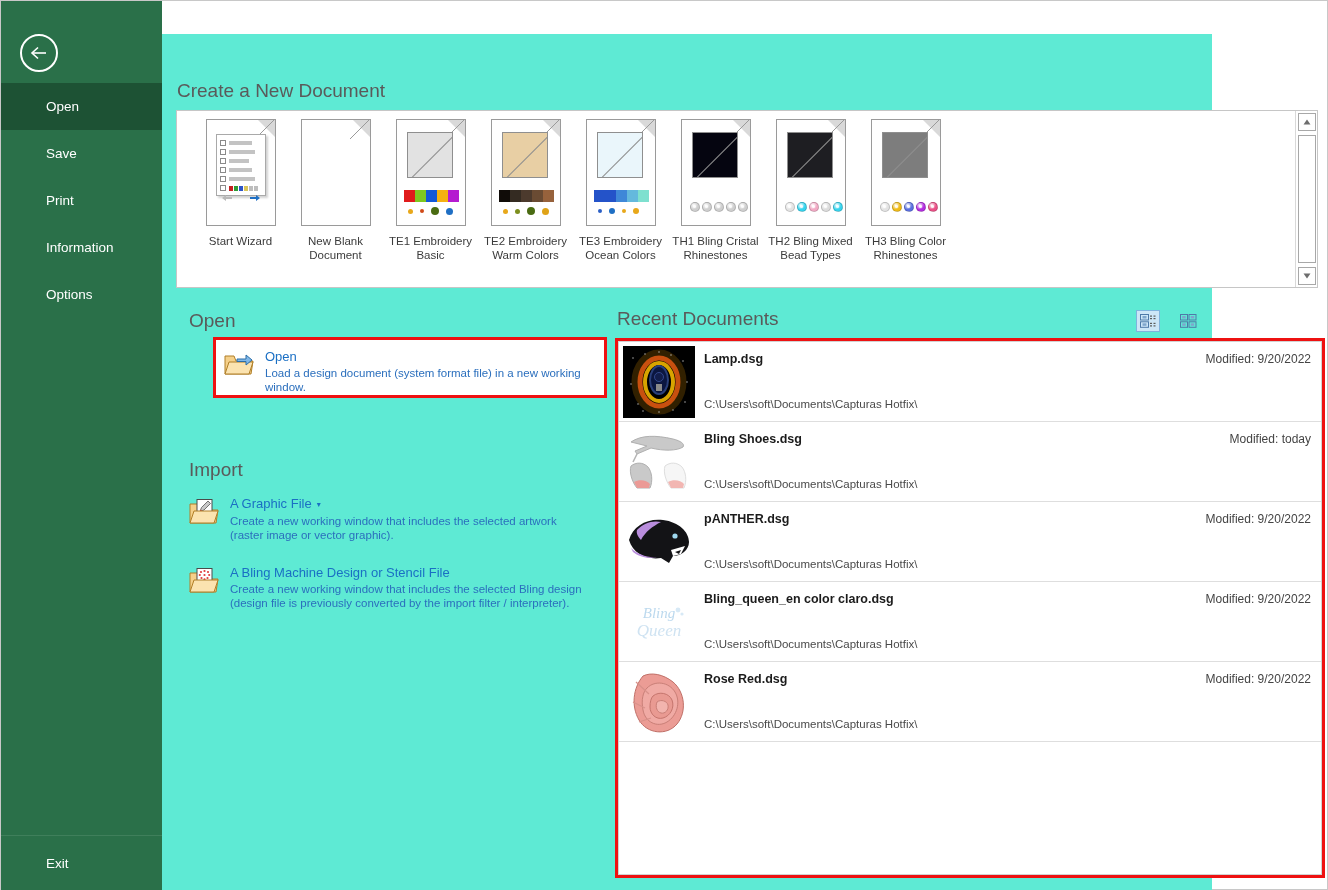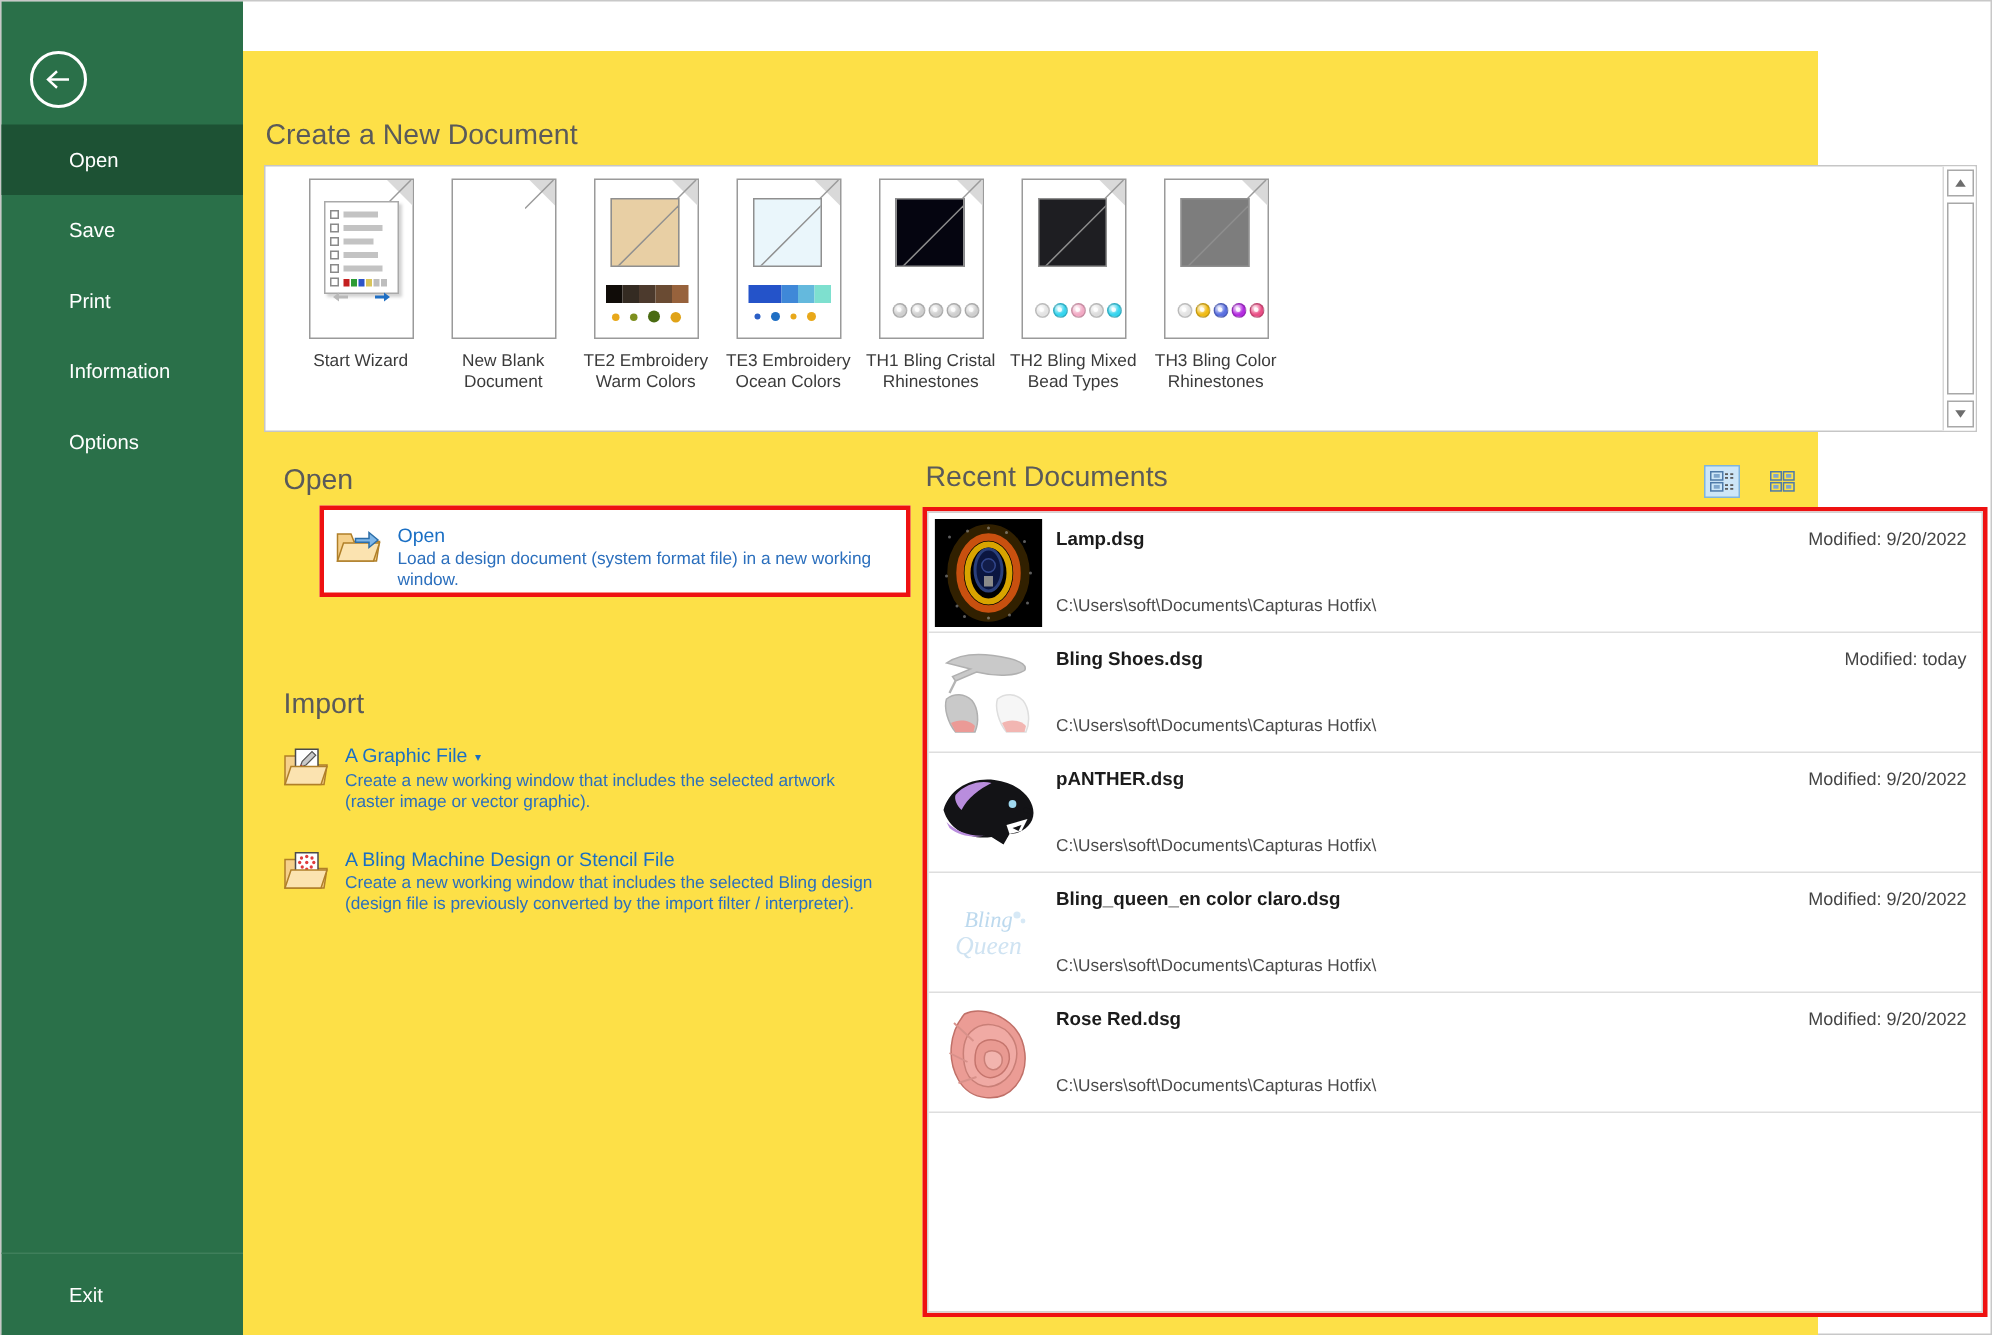--- a/index.html
+++ b/index.html
@@ -68,21 +68,21 @@
     padding-left: 45px;
     color: #ffffff; font-size: 13.5px;
     border-top: 1px solid #3f7f5b;
     cursor: pointer;
   }
 
   
   #content {
     position: absolute; left: 161px; top: 33px;
     width: 1050px; height: 857px;
-    background: #fde047;
+    background: #5eead4;
   }
 
   .section-head {
     font-size: 19px; color: #5a5a5a; font-weight: 400;
   }
 
   
   #create-title { position: absolute; left: 15px; top: 46px; }
   #tpl-panel {
     position: absolute; left: 14px; top: 76px;
@@ -340,20 +340,45 @@
               </svg>
             </div>
             <div class="tpl-label">New Blank Document</div>
           </div>
           <div class="tpl">
             <div class="page">
               <div class="fold"></div>
               <svg style="position:absolute;right:0;top:0" width="20" height="20" viewBox="0 0 20 20">
                 <line x1="0" y1="19" x2="19" y2="0" stroke="#9a9a9a" stroke-width="1"></line>
               </svg>
+              <div class="art" style="background: rgb(226, 226, 226);">
+                <div class="diag"></div>
+              </div>
+              <div class="sw-row" style="top: 70px;">
+                <i class="sw" style="background: rgb(224, 27, 27);"></i>
+                <i class="sw" style="background: rgb(126, 200, 32);"></i>
+                <i class="sw" style="background: rgb(19, 88, 216);"></i>
+                <i class="sw" style="background: rgb(245, 177, 17);"></i>
+                <i class="sw" style="background: rgb(181, 27, 208);"></i>
+              </div>
+              <div class="dot-row" style="top: 86px; height: 10px; left: 11px;">
+                <i class="dot" style="width: 5px; height: 5px; background: rgb(232, 168, 26);"></i>
+                <i class="dot" style="width: 4px; height: 4px; background: rgb(208, 74, 24);"></i>
+                <i class="dot" style="width: 8px; height: 8px; background: rgb(74, 107, 18);"></i>
+                <i class="dot" style="width: 7px; height: 7px; background: rgb(31, 111, 196);"></i>
+              </div>
+            </div>
+            <div class="tpl-label">TE1 Embroidery Basic</div>
+          </div>
+          <div class="tpl">
+            <div class="page">
+              <div class="fold"></div>
+              <svg style="position:absolute;right:0;top:0" width="20" height="20" viewBox="0 0 20 20">
+                <line x1="0" y1="19" x2="19" y2="0" stroke="#9a9a9a" stroke-width="1"></line>
+              </svg>
               <div class="art" style="background: rgb(232, 207, 164);">
                 <div class="diag"></div>
               </div>
               <div class="sw-row" style="top: 70px;">
                 <i class="sw" style="background: rgb(16, 12, 8);"></i>
                 <i class="sw" style="background: rgb(52, 43, 34);"></i>
                 <i class="sw" style="background: rgb(76, 58, 45);"></i>
                 <i class="sw" style="background: rgb(106, 75, 51);"></i>
                 <i class="sw" style="background: rgb(151, 98, 60);"></i>
               </div>

